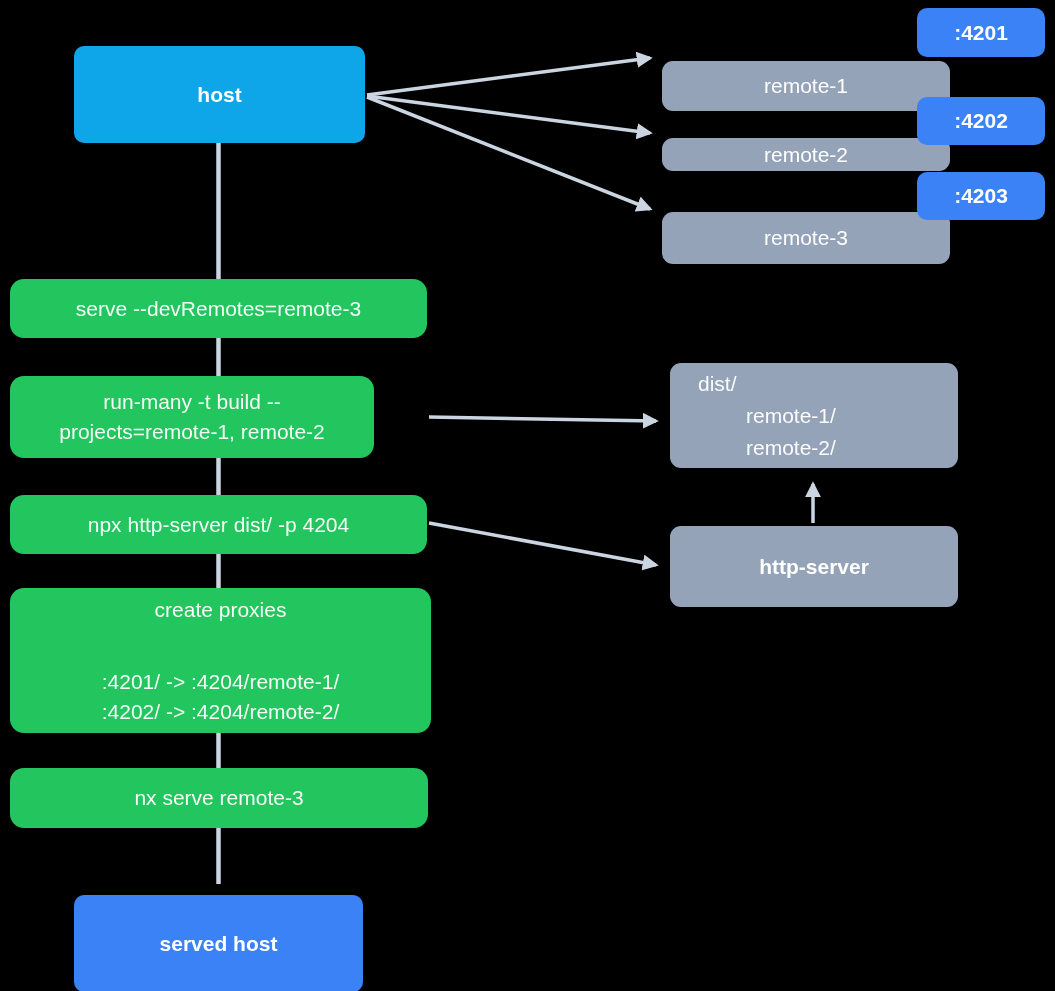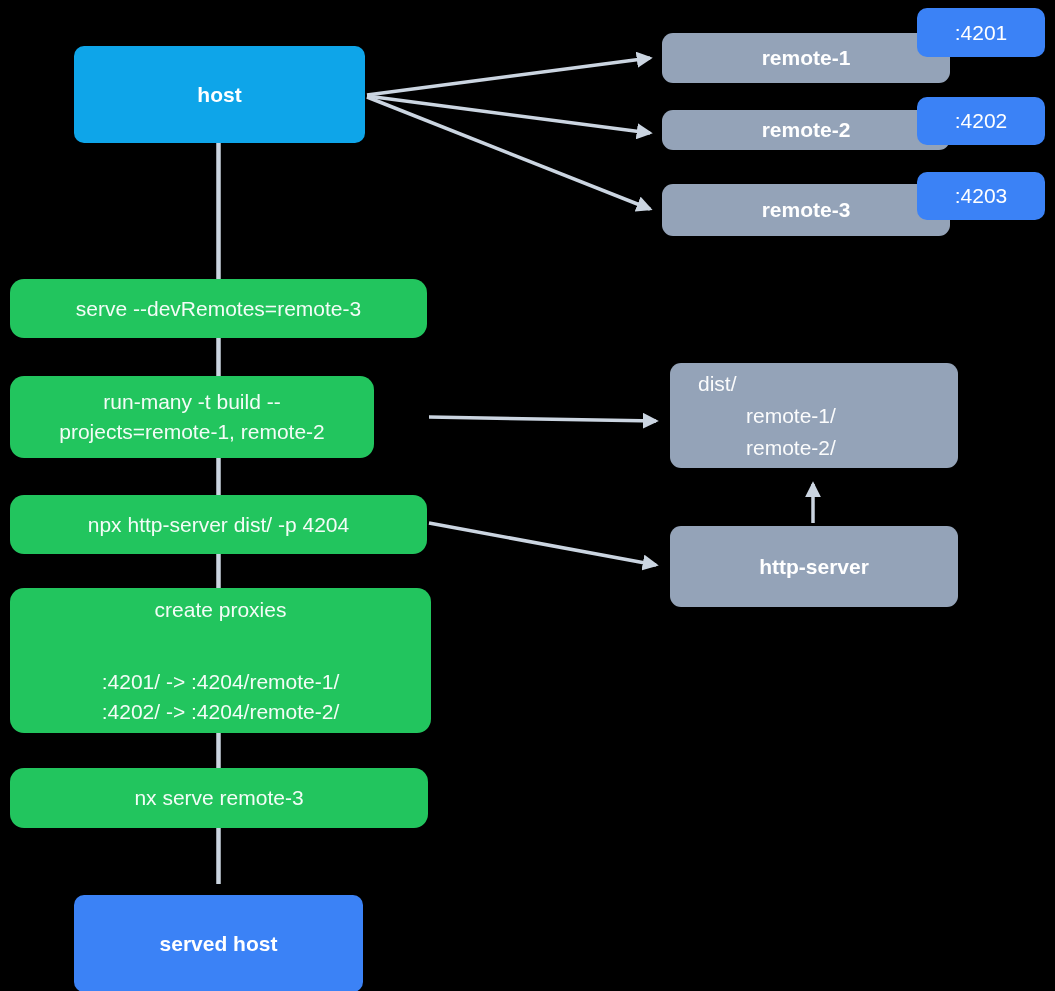--- a/index.html
+++ b/index.html
@@ -43,30 +43,30 @@
   .node-served-host {
     left: 74px; top: 883px; width: 289px; height: 97px;
     background: var(--color-served, #3b82f6);
     border-radius: 10px;
     font-size: 21px; font-weight: 700; margin-top: 12px;
   }
   .node-remote {
     width: 288px;
     background: var(--color-remote, #94a3b8);
     border-radius: 11px;
-    font-size: 21px; font-weight: 700;
+    font-size: 21px; font-weight: 400; margin-top: 28px;
   }
   .node-remote-1 { left: 662px; top: 33px;  height: 50px; }
-  .node-remote-2 { left: 662px; top: 110px; height: 40px; }
+  .node-remote-2 { left: 662px; top: 110px; height: 33px; }
   .node-remote-3 { left: 662px; top: 184px; height: 52px; }
   .port-badge {
     width: 128px; height: 48px;
     background: var(--color-port, #3b82f6);
     border-radius: 10px;
-    font-size: 21px; font-weight: 400;
+    font-size: 21px; font-weight: 700;
     z-index: 3;
   }
   .port-badge-1 { left: 917px; top: 8px; height: 49px; }
   .port-badge-2 { left: 917px; top: 97px; }
   .port-badge-3 { left: 917px; top: 172px; align-items: center; }
   .node-command {
     background: var(--color-command, #22c55e);
     border-radius: 14px;
     font-size: 21px; font-weight: 400;
     color: rgba(255,255,255,0.95);

